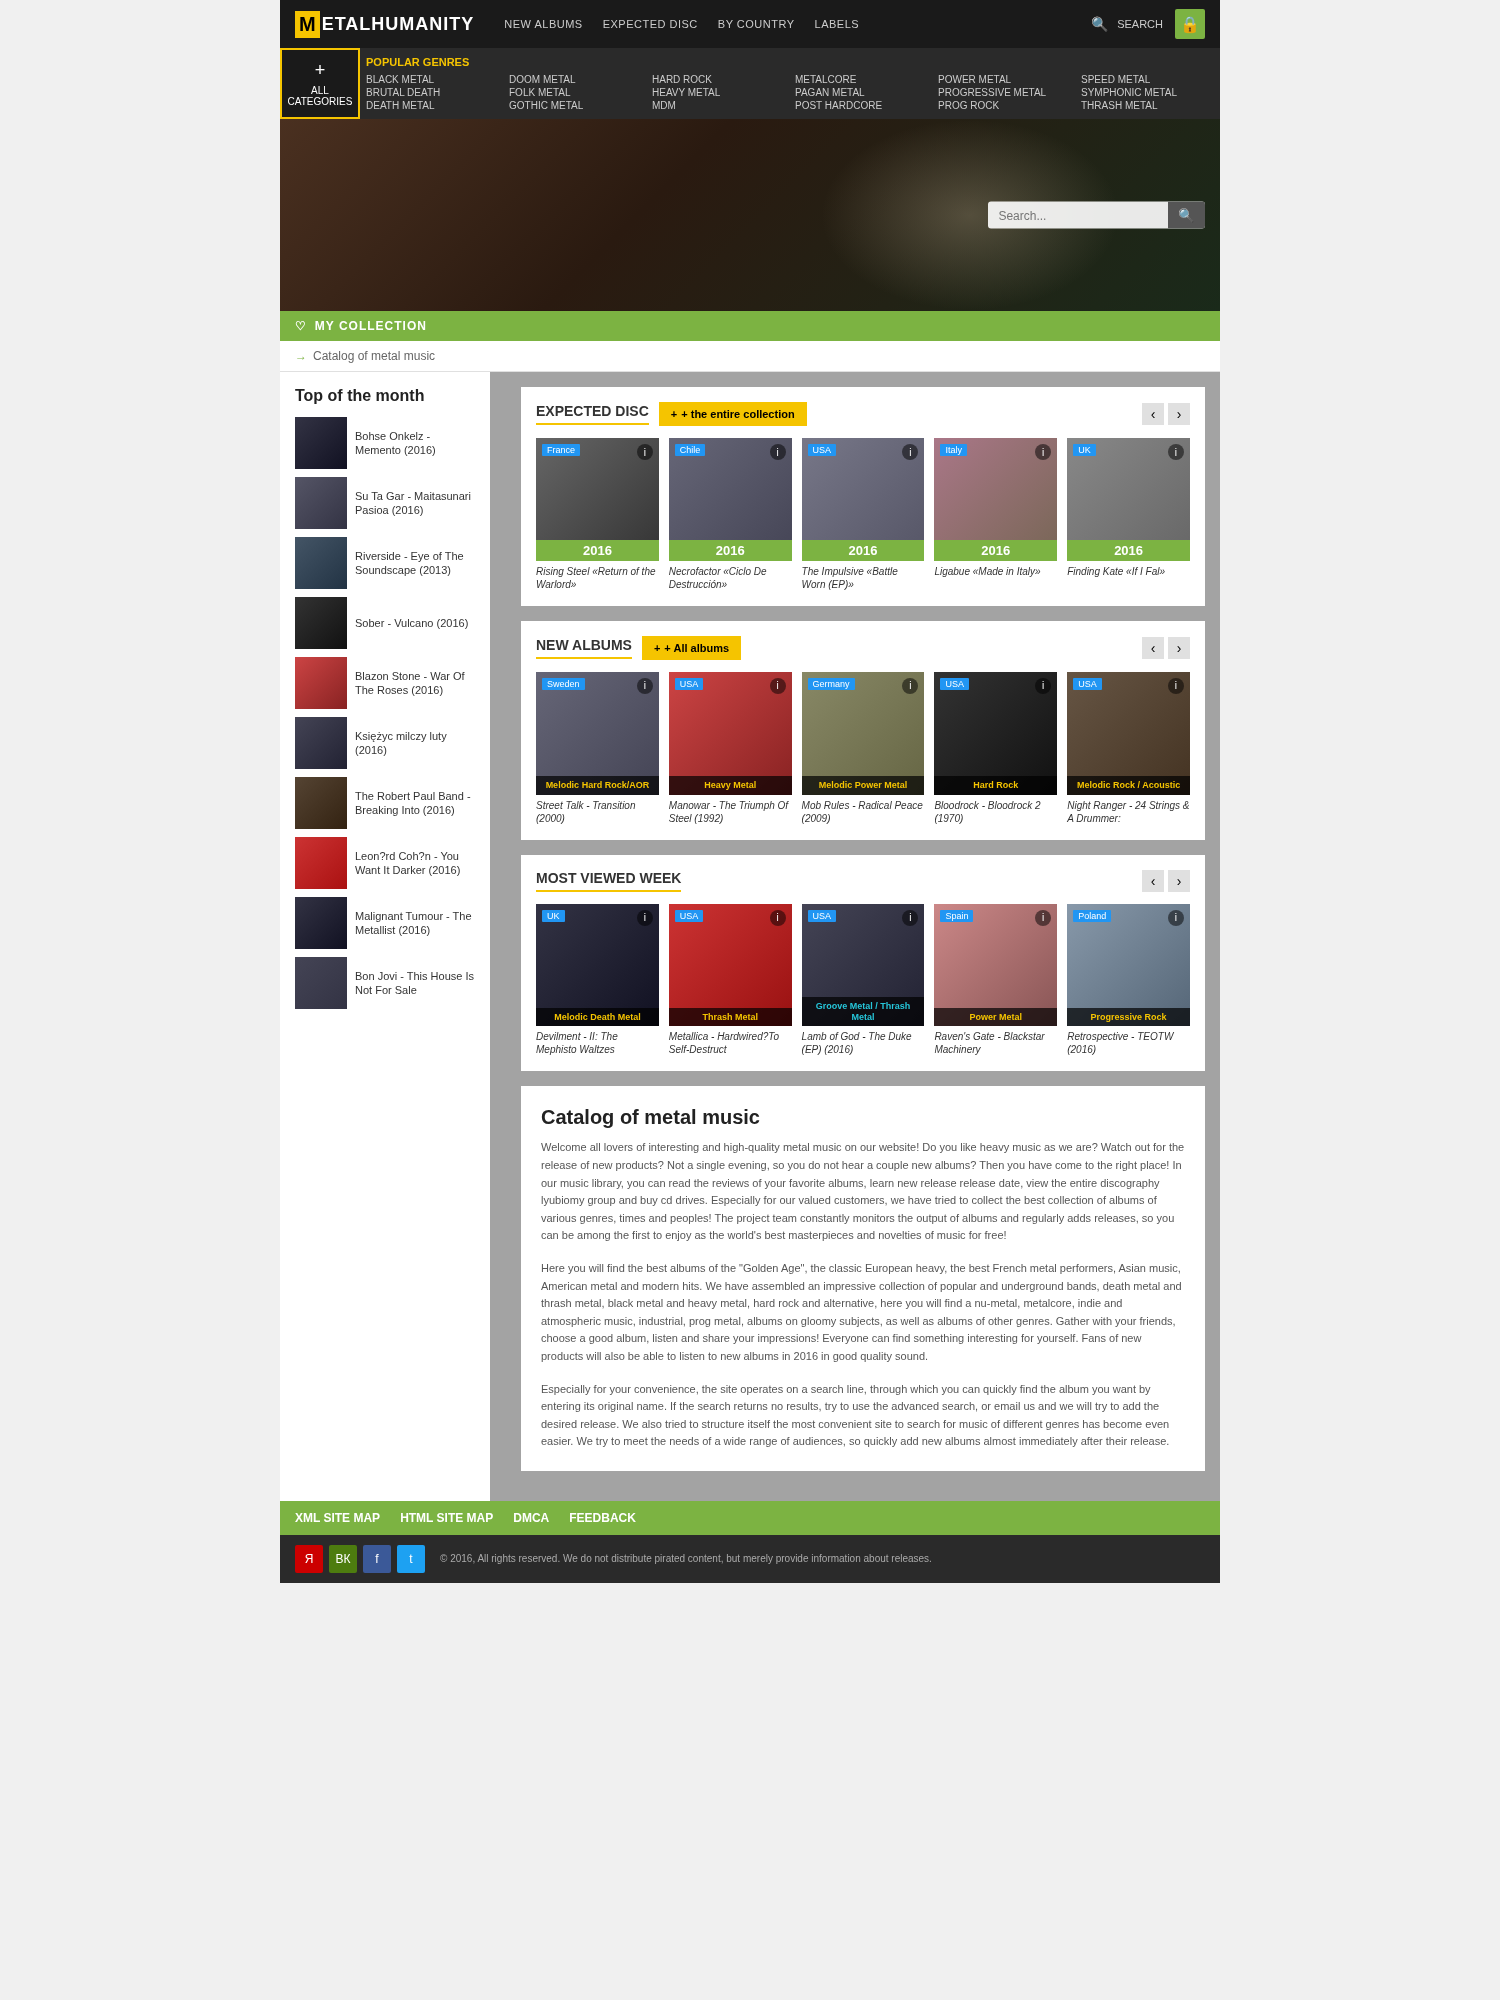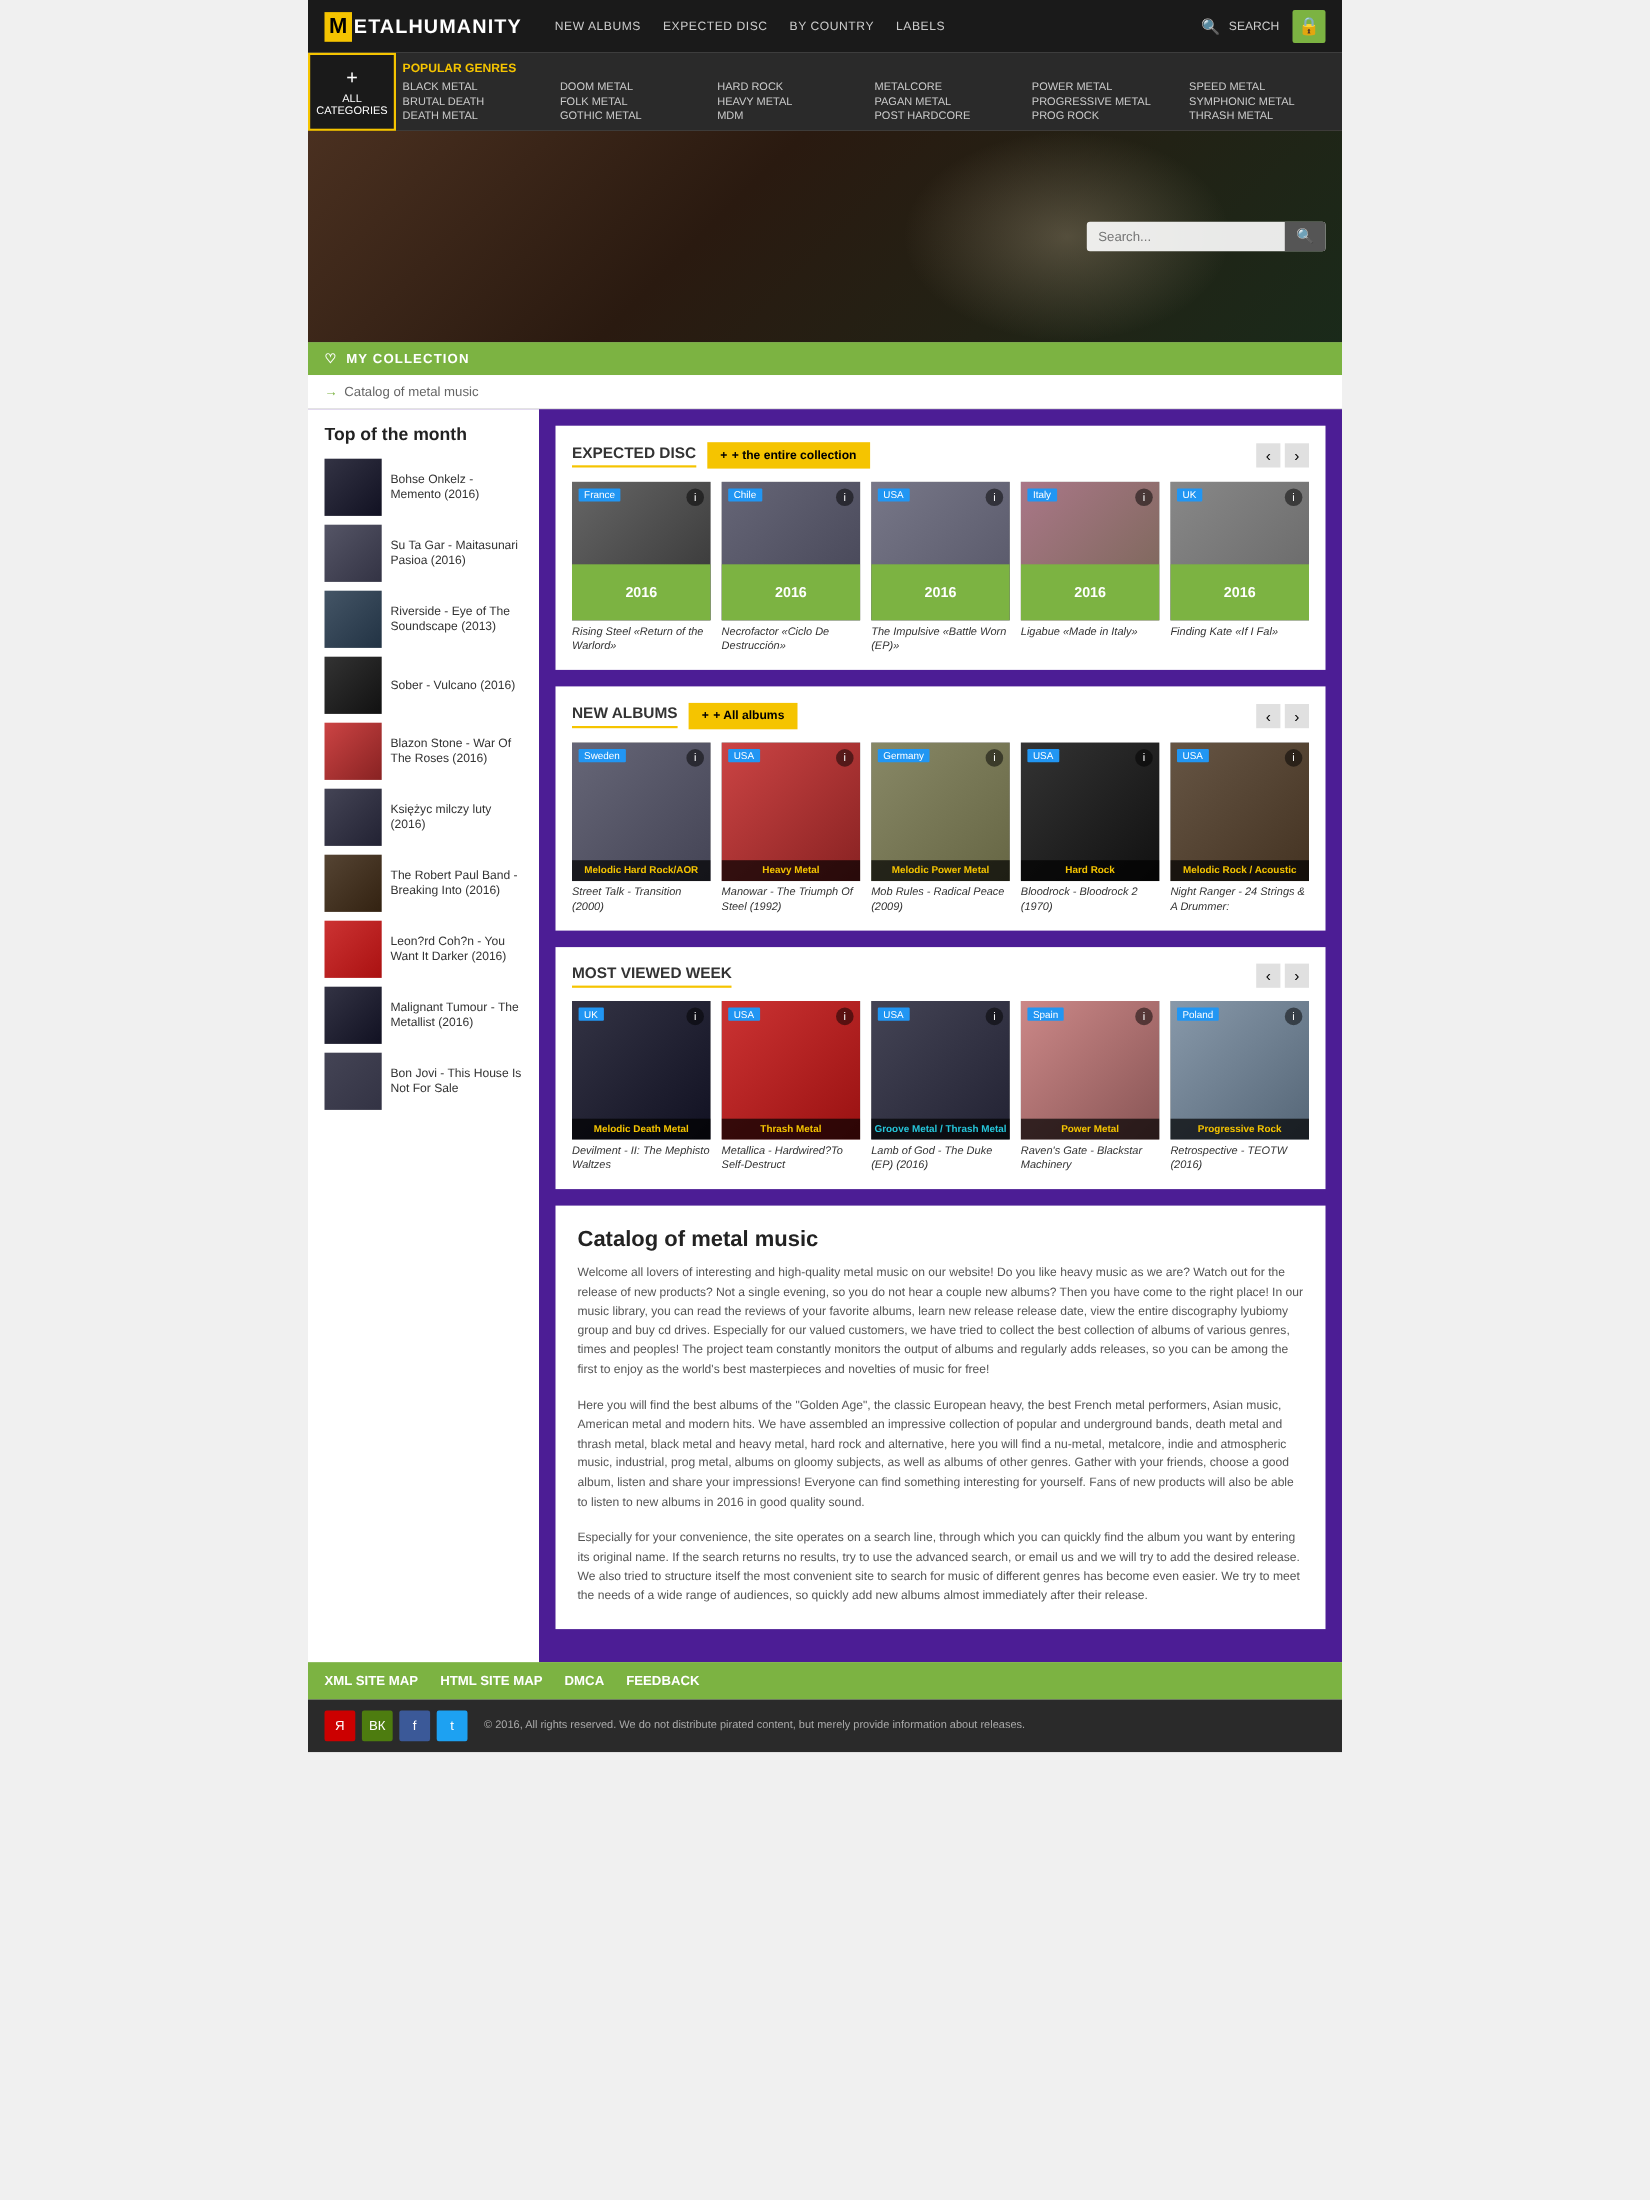--- a/index.html
+++ b/index.html
@@ -37,21 +37,21 @@
     
     .my-collection-bar { background: #7cb342; padding: 8px 15px; display: flex; align-items: center; gap: 8px; }
     .my-collection-bar .heart { color: #fff; }
     .my-collection-bar span { color: #fff; font-weight: bold; font-size: 12px; letter-spacing: 1px; }
 
     
     .breadcrumb { background: #fff; padding: 8px 15px; display: flex; align-items: center; gap: 6px; font-size: 12px; color: #666; border-bottom: 1px solid #e0e0e0; }
     .breadcrumb .arrow { color: #7cb342; }
 
     
-    .main { display: flex; gap: 0; background: #4c1d95; }
+    .main { display: flex; gap: 16px; background: #a3a3a3; }
     .sidebar { width: 210px; min-width: 210px; background: #fff; padding: 15px; }
     .sidebar-title { font-size: 16px; font-weight: bold; margin-bottom: 12px; color: #222; }
     .sidebar-item { display: flex; align-items: center; gap: 8px; margin-bottom: 8px; cursor: pointer; }
     .sidebar-thumb { width: 52px; height: 52px; background: #ccc; flex-shrink: 0; object-fit: cover; display: flex; align-items: center; justify-content: center; overflow: hidden; }
     .sidebar-info { font-size: 11px; color: #333; line-height: 1.3; }
 
     
     .content { flex: 1; padding: 15px; }
 
     
@@ -62,21 +62,21 @@
     .nav-arrows { margin-left: auto; display: flex; gap: 4px; }
     .nav-arrow { background: #e0e0e0; border: none; width: 22px; height: 22px; cursor: pointer; font-size: 14px; display: flex; align-items: center; justify-content: center; }
 
     
     .album-grid { display: flex; gap: 10px; flex-wrap: nowrap; }
     .album-card { flex: 1; min-width: 0; cursor: pointer; }
     .album-cover { position: relative; width: 100%; padding-bottom: 100%; background: #888; overflow: hidden; }
     .album-cover-inner { position: absolute; top: 0; left: 0; right: 0; bottom: 0; }
     .country-badge { position: absolute; top: 6px; left: 6px; background: #2196f3; color: #fff; font-size: 9px; padding: 1px 5px; z-index: 2; border-radius: 1px; }
     .info-btn { position: absolute; top: 6px; right: 6px; background: rgba(0,0,0,0.5); color: #fff; width: 16px; height: 16px; border-radius: 50%; font-size: 10px; display: flex; align-items: center; justify-content: center; z-index: 2; cursor: pointer; }
-    .year-bar { position: absolute; bottom: 0; left: 0; right: 0; background: #7cb342; color: #fff; text-align: center; font-size: 13px; font-weight: bold; padding: 18px 0; }
+    .year-bar { position: absolute; bottom: 0; left: 0; right: 0; background: #7cb342; color: #fff; text-align: center; font-size: 13px; font-weight: bold; padding: 3px 0; }
     .album-title { font-size: 10px; color: #333; margin-top: 4px; line-height: 1.3; font-style: italic; }
 
     
     .cover-france { background: linear-gradient(135deg, #666 0%, #333 100%); }
     .cover-chile { background: linear-gradient(135deg, #667 0%, #445 100%); }
     .cover-usa { background: linear-gradient(135deg, #778 0%, #556 100%); }
     .cover-italy { background: linear-gradient(135deg, #a78 0%, #765 100%); }
     .cover-uk { background: linear-gradient(135deg, #888 0%, #666 100%); }
     .cover-sweden { background: linear-gradient(135deg, #667 0%, #445 100%); }
     .cover-manowar { background: linear-gradient(135deg, #c44 0%, #822 100%); }

